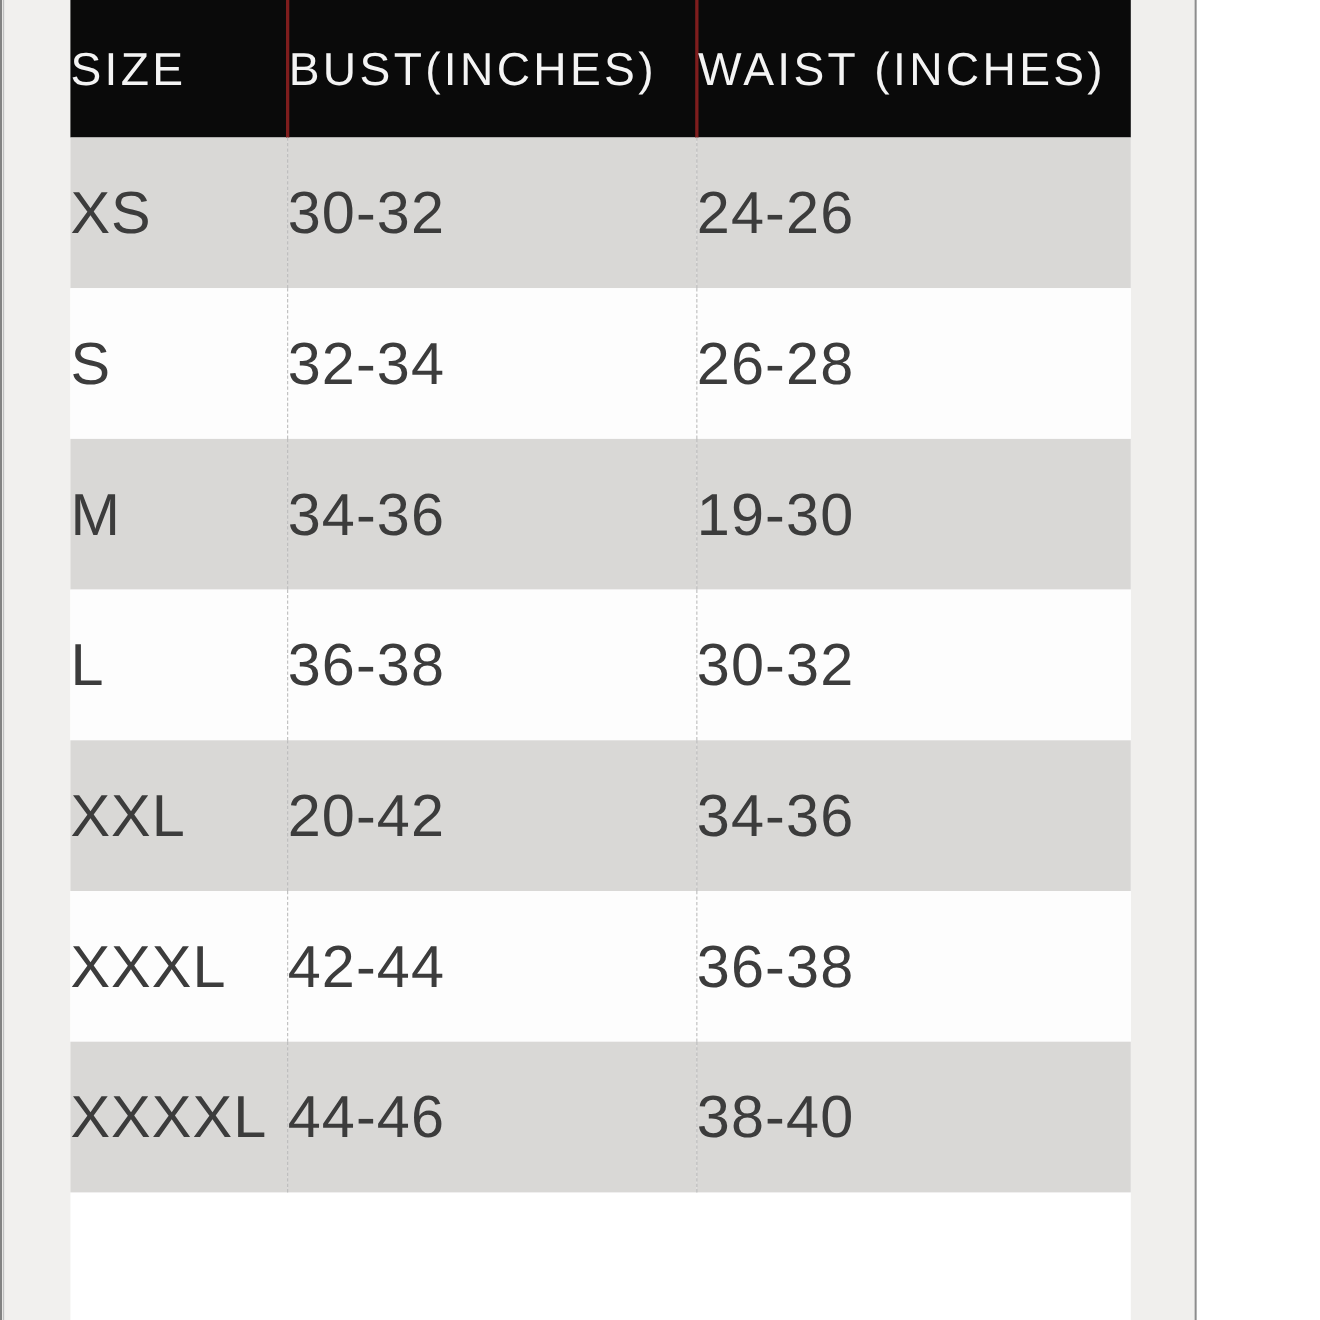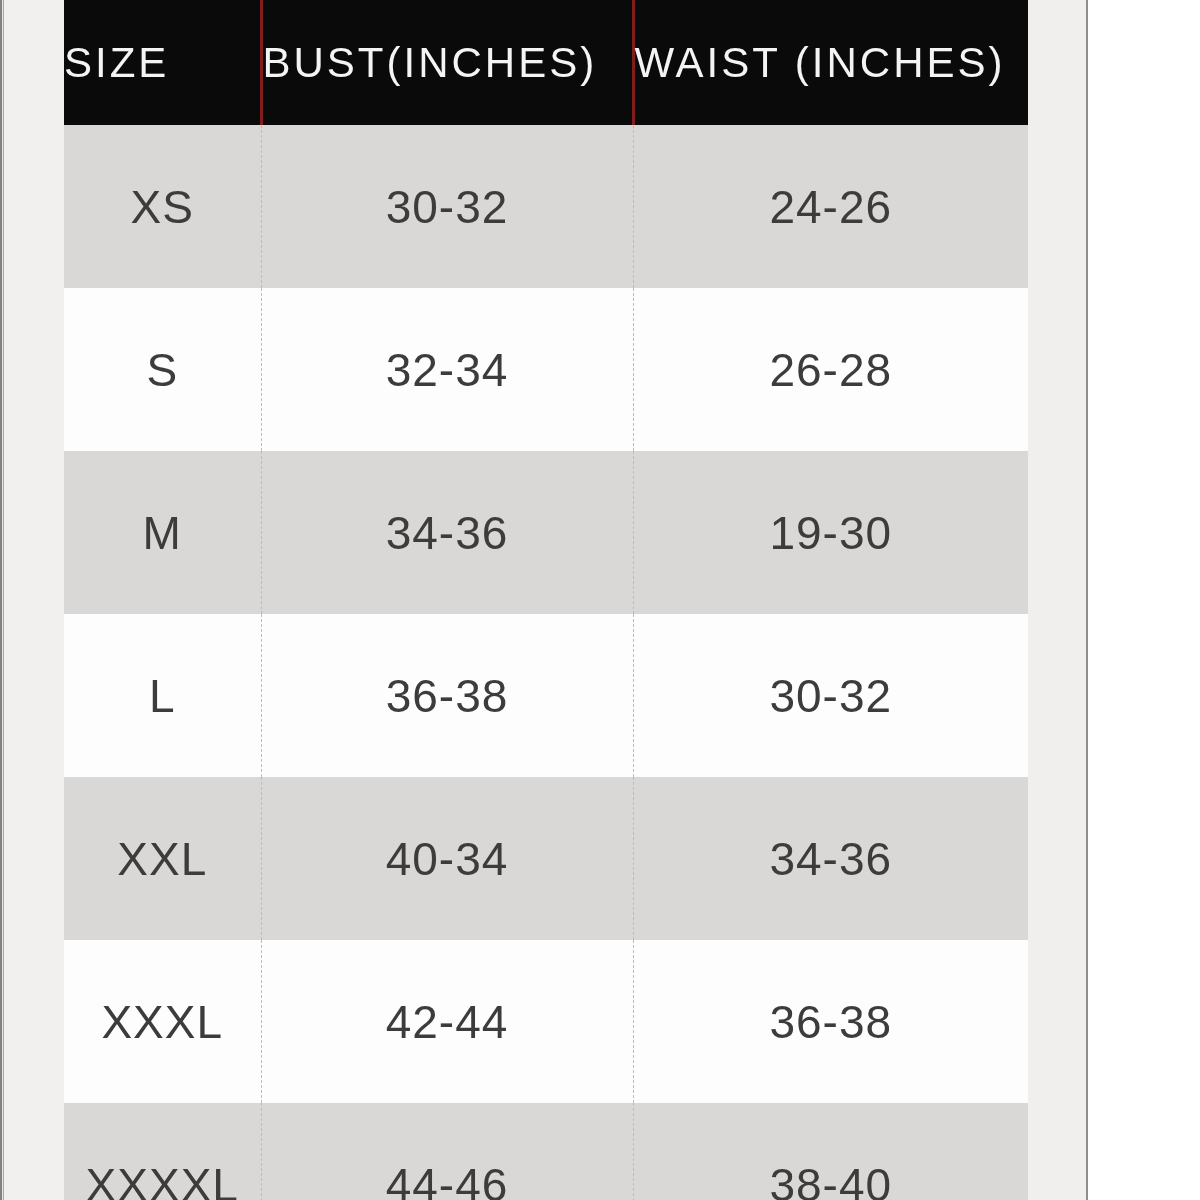--- a/index.html
+++ b/index.html
@@ -72,26 +72,26 @@
     letter-spacing: 3px;
     text-align: left;
     vertical-align: middle;
     padding: 0;
   }
   .size-chart th + th {
     border-left: 3px solid #7f1d1d;
   }
   .size-chart td {
     height: 137px;
-    text-align: center;
+    text-align: left;
     vertical-align: middle;
-    font-size: 46px;
+    font-size: 54px;
     letter-spacing: 1px;
     color: #3c3c3c;
-    padding: 13px;
+    padding: 0;
   }
   .size-chart td + td {
     border-left: 1px dashed #bcbcbc;
   }
   .size-chart tbody tr:nth-child(odd) td {
     background: #d9d8d6;
   }
   .size-chart tbody tr:nth-child(even) td {
     background: #fdfdfd;
   }
@@ -136,21 +136,21 @@
       <td>34-36</td>
       <td>19-30</td>
     </tr>
     <tr>
       <td>L</td>
       <td>36-38</td>
       <td>30-32</td>
     </tr>
     <tr>
       <td>XXL</td>
-      <td>40-34</td>
+      <td>20-42</td>
       <td>34-36</td>
     </tr>
     <tr>
       <td>XXXL</td>
       <td>42-44</td>
       <td>36-38</td>
     </tr>
     <tr>
       <td>XXXXL</td>
       <td>44-46</td>

